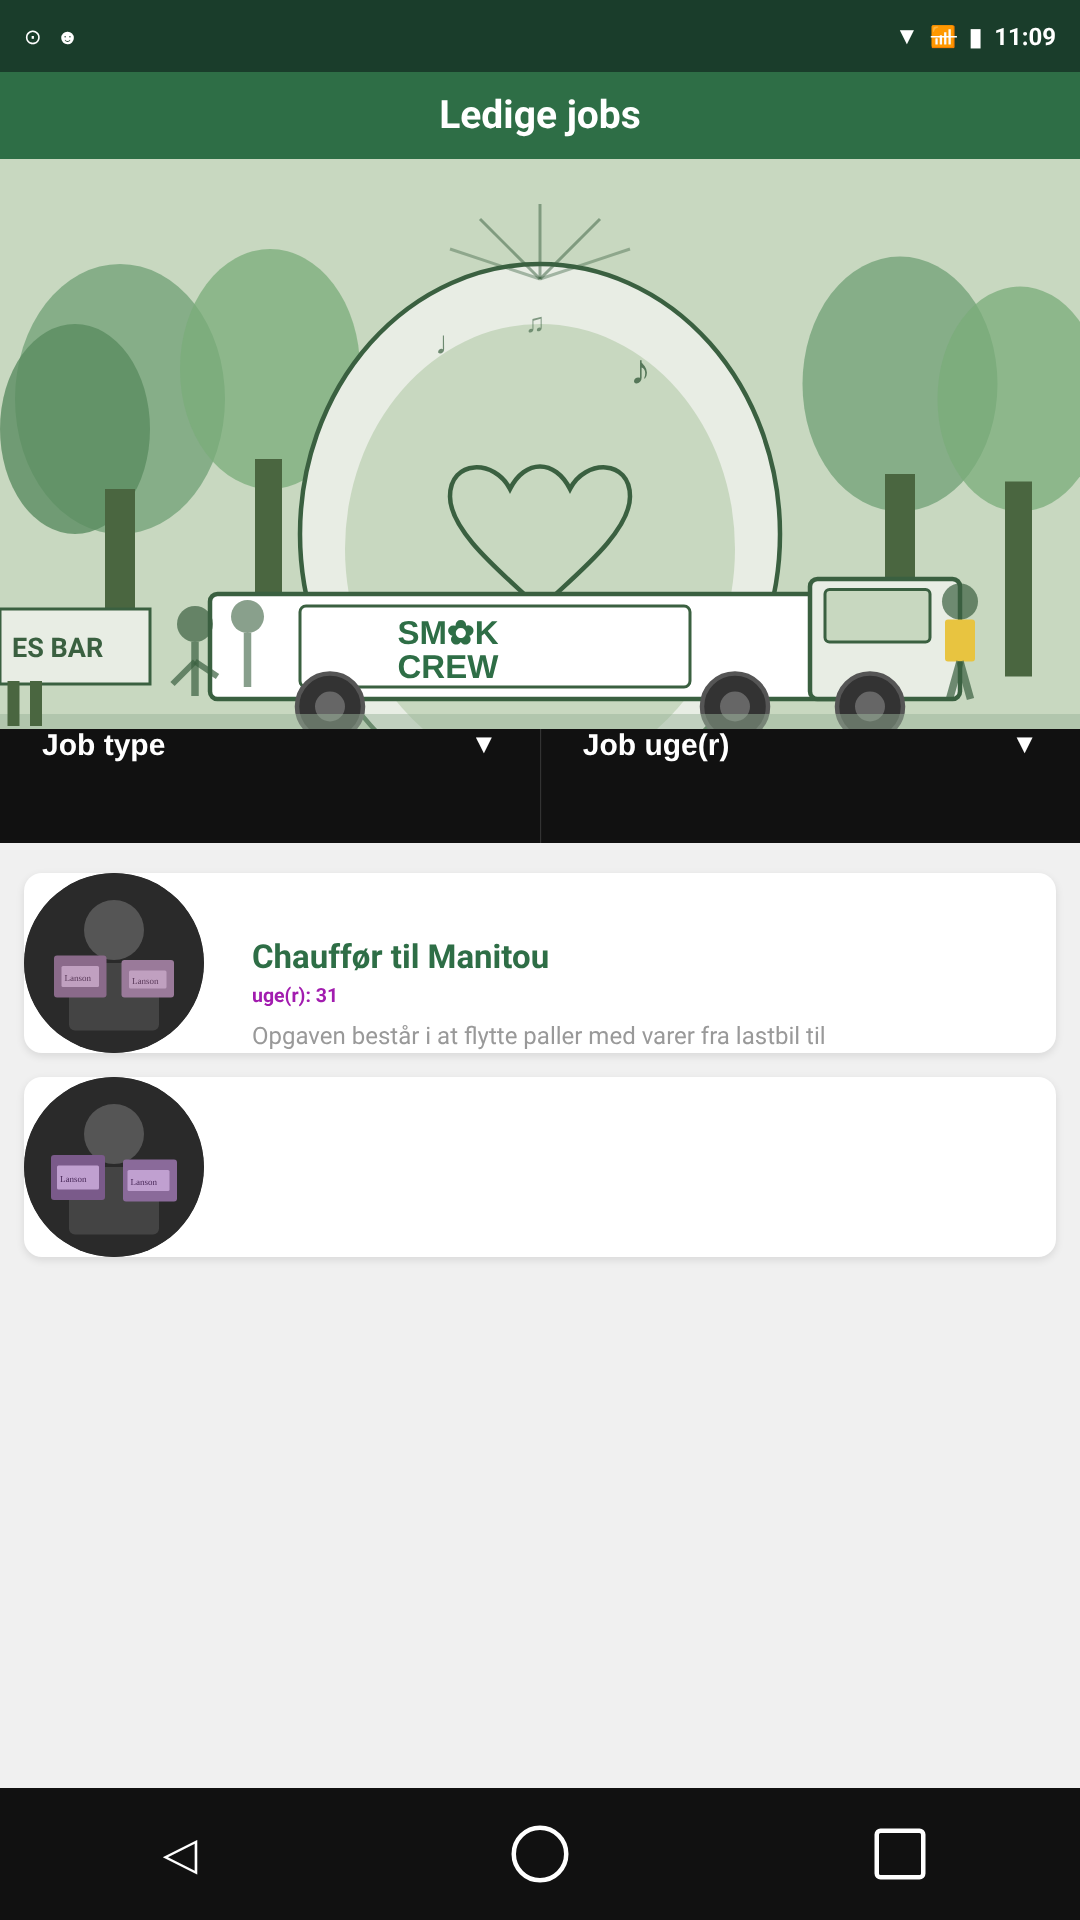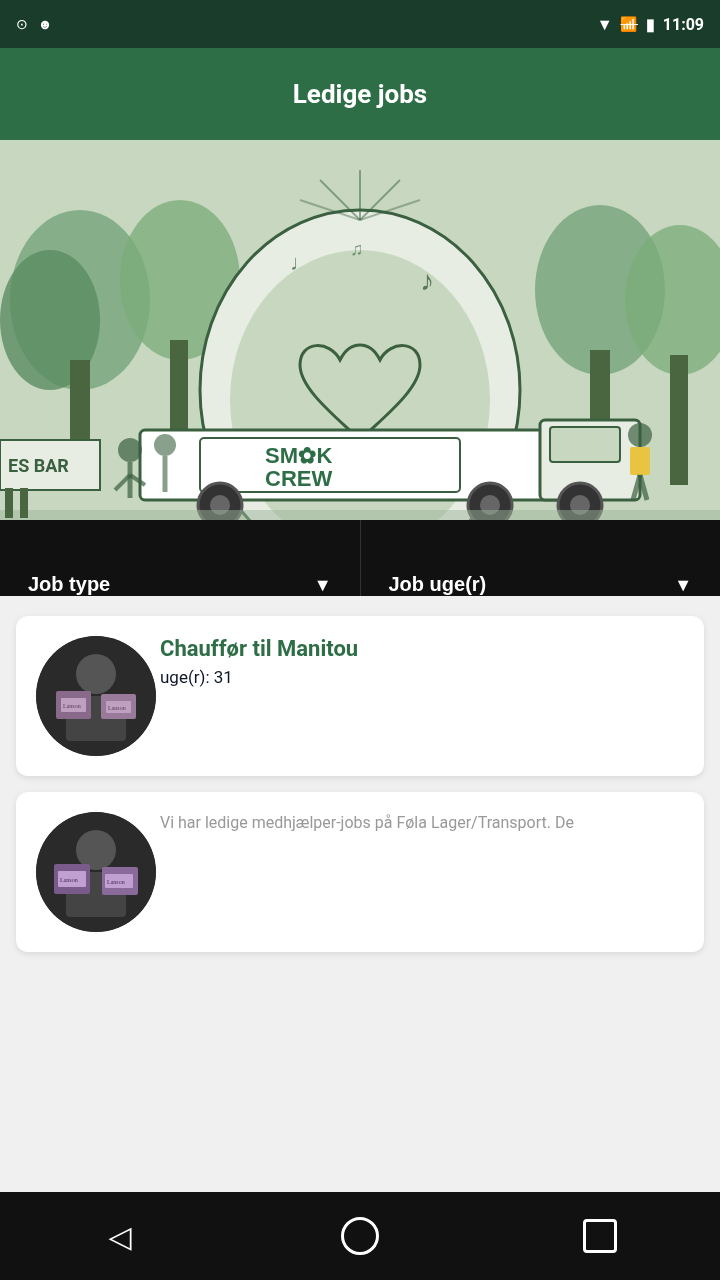--- a/index.html
+++ b/index.html
@@ -32,21 +32,21 @@
       display: flex;
       align-items: center;
       gap: 8px;
       font-size: 16px;
       font-weight: bold;
     }
 
     
     .header {
       background: #2e6e46;
-      height: 92px;
+      height: 58px;
       display: flex;
       align-items: center;
       justify-content: center;
     }
     .header-title {
       color: white;
       font-size: 26px;
       font-weight: bold;
     }
 
@@ -73,21 +73,21 @@
     .filter-btn {
       flex: 1;
       height: 76px;
       background: #111;
       color: white;
       font-size: 20px;
       font-weight: bold;
       border: none;
       cursor: pointer;
       display: flex;
-      align-items: flex-end;
+      align-items: flex-start;
       justify-content: space-between;
       padding: 0 28px;
       border-right: 1px solid #333;
     }
     .filter-btn:last-child {
       border-right: none;
     }
     .filter-arrow {
       font-size: 18px;
     }
@@ -96,24 +96,23 @@
     .job-list {
       padding: 20px 16px;
       display: flex;
       flex-direction: column;
       gap: 16px;
     }
 
     .job-card {
       background: white;
       border-radius: 12px;
-      padding: 20px;
-      display: flex;
-      align-items: flex-start;
-      gap: 4px;
+      display: flex;
+      align-items: flex-end;
+      gap: 32px;
       box-shadow: 0 2px 6px rgba(0,0,0,0.1);
     }
 
     .job-avatar {
       width: 120px;
       height: 120px;
       border-radius: 50%;
       background: #3a3a3a;
       flex-shrink: 0;
       overflow: hidden;
@@ -131,23 +130,23 @@
     .job-info {
       flex: 1;
     }
     .job-title {
       color: #2e6e46;
       font-size: 22px;
       font-weight: bold;
       margin-bottom: 6px;
     }
     .job-weeks {
-      color: #0f172a;
-      font-size: 17px;
-      font-weight: 400;
+      color: #a21caf;
+      font-size: 13px;
+      font-weight: 700;
       margin-bottom: 8px;
     }
     .job-desc {
       color: #999;
       font-size: 16px;
       line-height: 1.4;
     }
 
     
     .bottom-nav {
@@ -293,20 +292,21 @@
 
         <rect x="25" y="62" width="25" height="14" fill="#c0a0c0" rx="1"></rect>
         <text x="27" y="72" font-size="6" fill="#5a3a5a" font-family="serif">Lanson</text>
         <rect x="70" y="65" width="25" height="12" fill="#c0a0c0" rx="1"></rect>
         <text x="72" y="74" font-size="6" fill="#5a3a5a" font-family="serif">Lanson</text>
       </svg>
     </div>
     <div class="job-info">
       <div class="job-title">Chauffør til Manitou</div>
       <div class="job-weeks">uge(r): 31</div>
+      <div class="job-desc">Opgaven består i at flytte paller med varer fra lastbil til</div>
     </div>
   </div>
 
   <div class="job-card">
     <div class="job-avatar">
       <svg class="avatar-svg" viewBox="0 0 120 120" xmlns="http://www.w3.org/2000/svg">
         <rect width="120" height="120" fill="#2a2a2a" rx="60"></rect>
 
         <ellipse cx="60" cy="38" rx="20" ry="20" fill="#555"></ellipse>
         <rect x="30" y="60" width="60" height="45" fill="#444" rx="4"></rect>
@@ -314,21 +314,20 @@
         <rect x="18" y="52" width="36" height="30" fill="#7a5a8a" rx="2"></rect>
         <rect x="66" y="55" width="36" height="28" fill="#8a6a9a" rx="2"></rect>
 
         <rect x="22" y="59" width="28" height="16" fill="#c0a0d0" rx="1"></rect>
         <text x="24" y="70" font-size="6" fill="#4a2a5a" font-family="serif">Lanson</text>
         <rect x="69" y="62" width="28" height="14" fill="#c0a0d0" rx="1"></rect>
         <text x="71" y="72" font-size="6" fill="#4a2a5a" font-family="serif">Lanson</text>
       </svg>
     </div>
     <div class="job-info">
-      <div class="job-desc">Vi har ledige medhjælper-jobs på Føla Lager/Transport. De</div>
     </div>
   </div>
 
 </div>
 
 <div class="bottom-nav">
   <button class="nav-btn">
     <span style="font-size:30px; color:white;">◁</span>
   </button>
   <button class="nav-btn">

